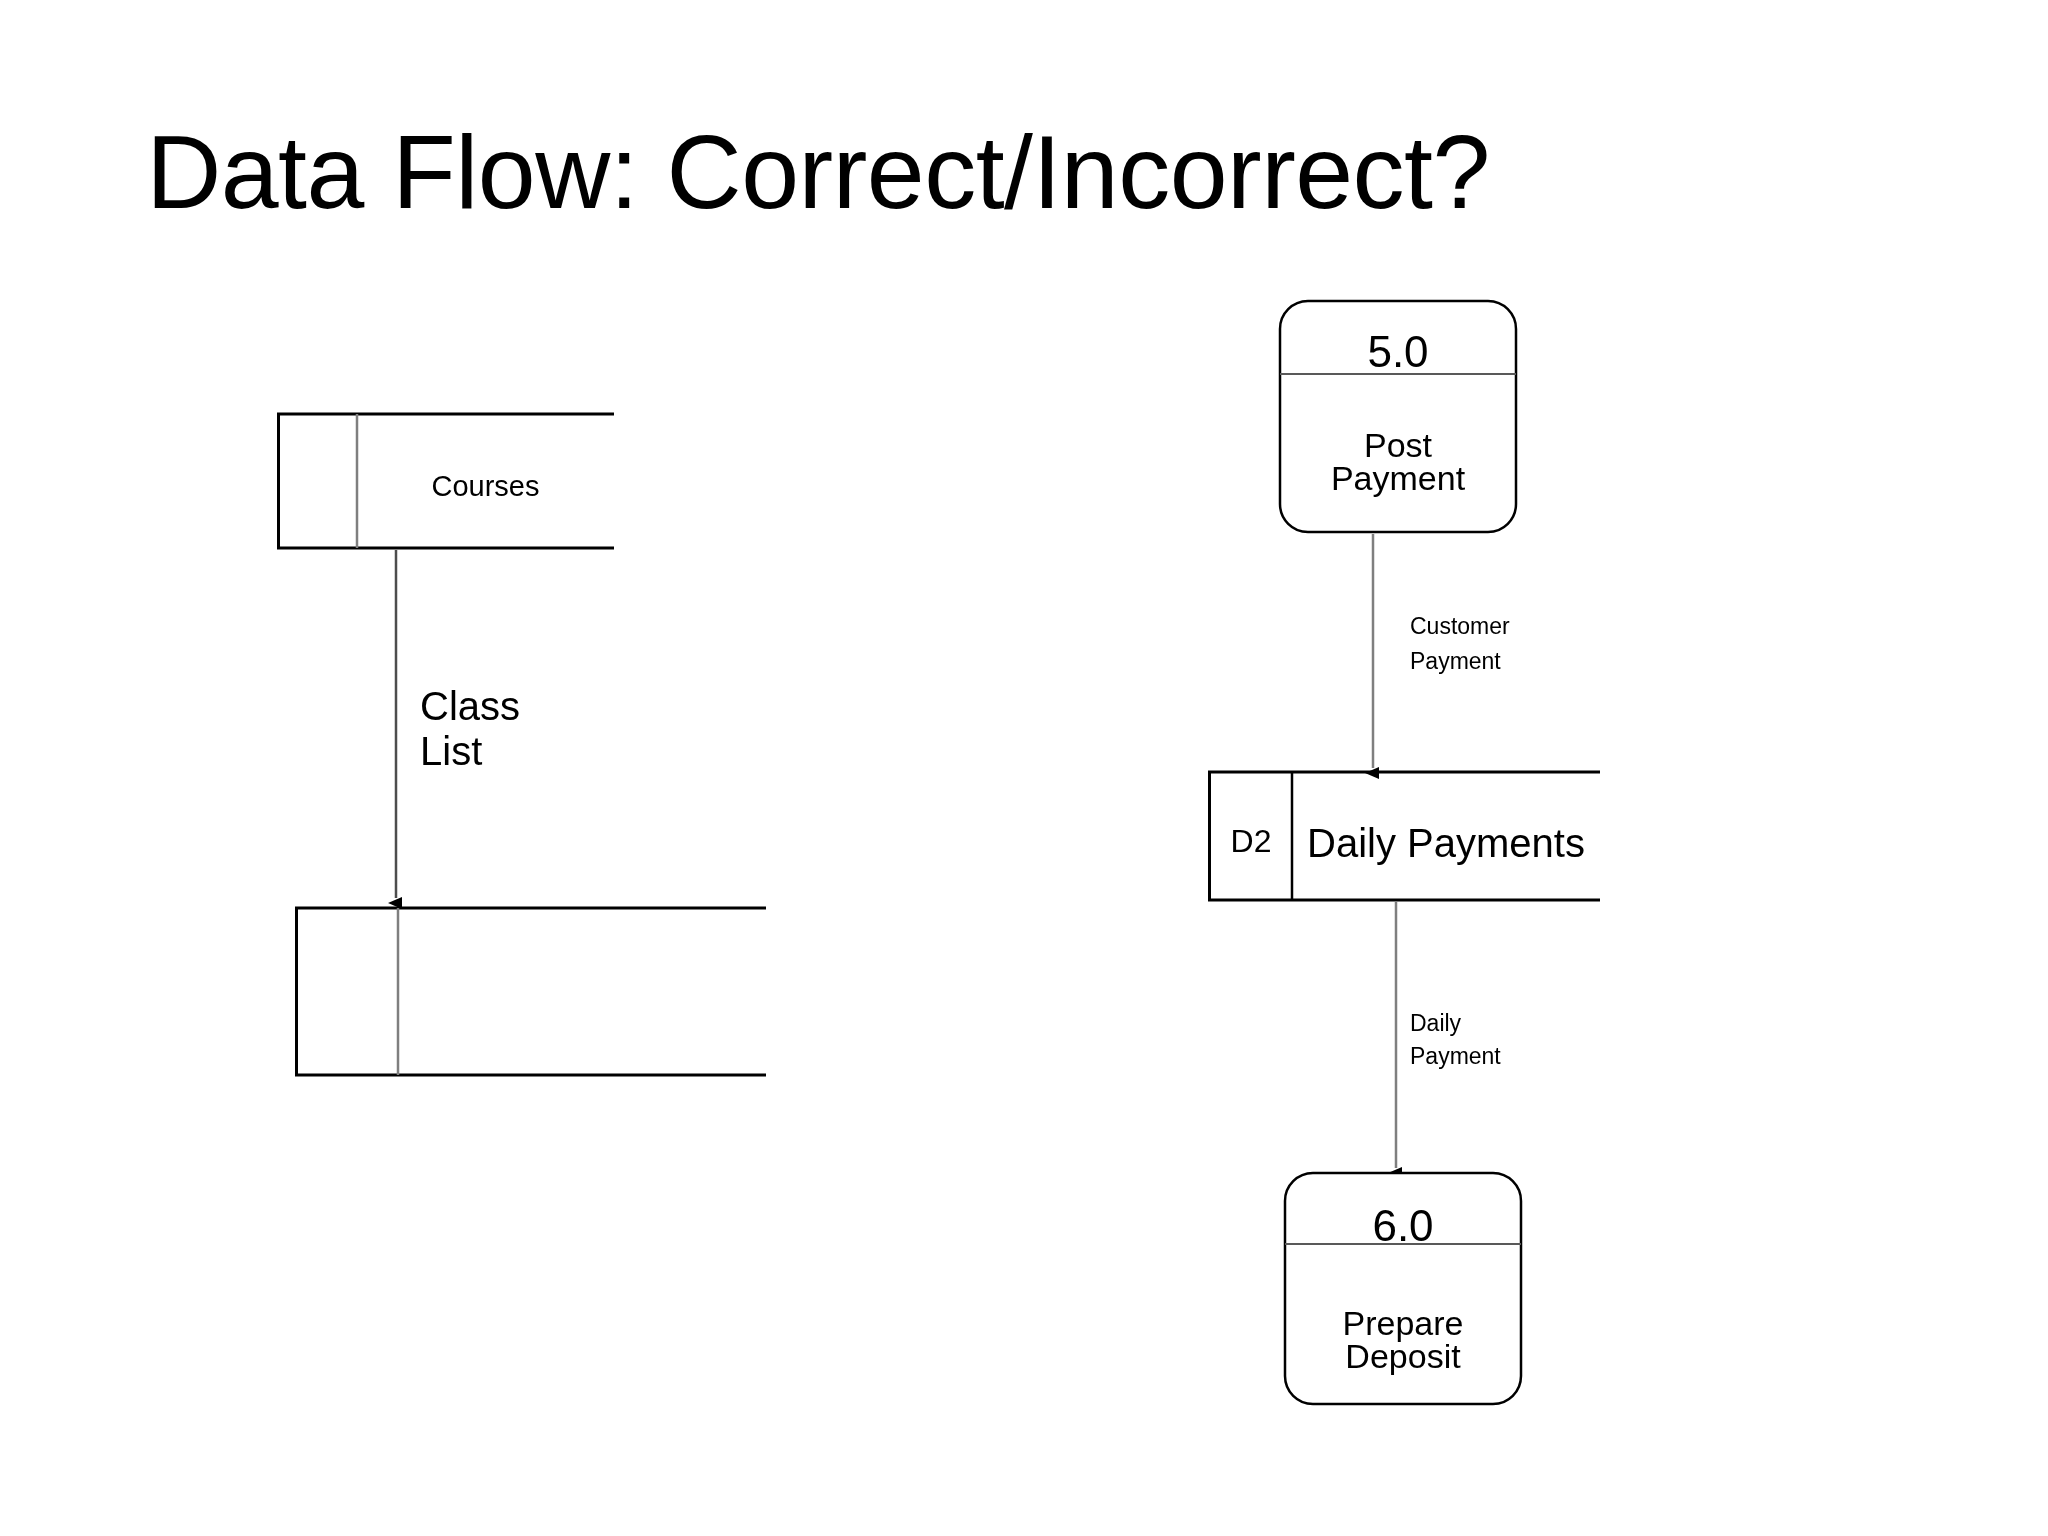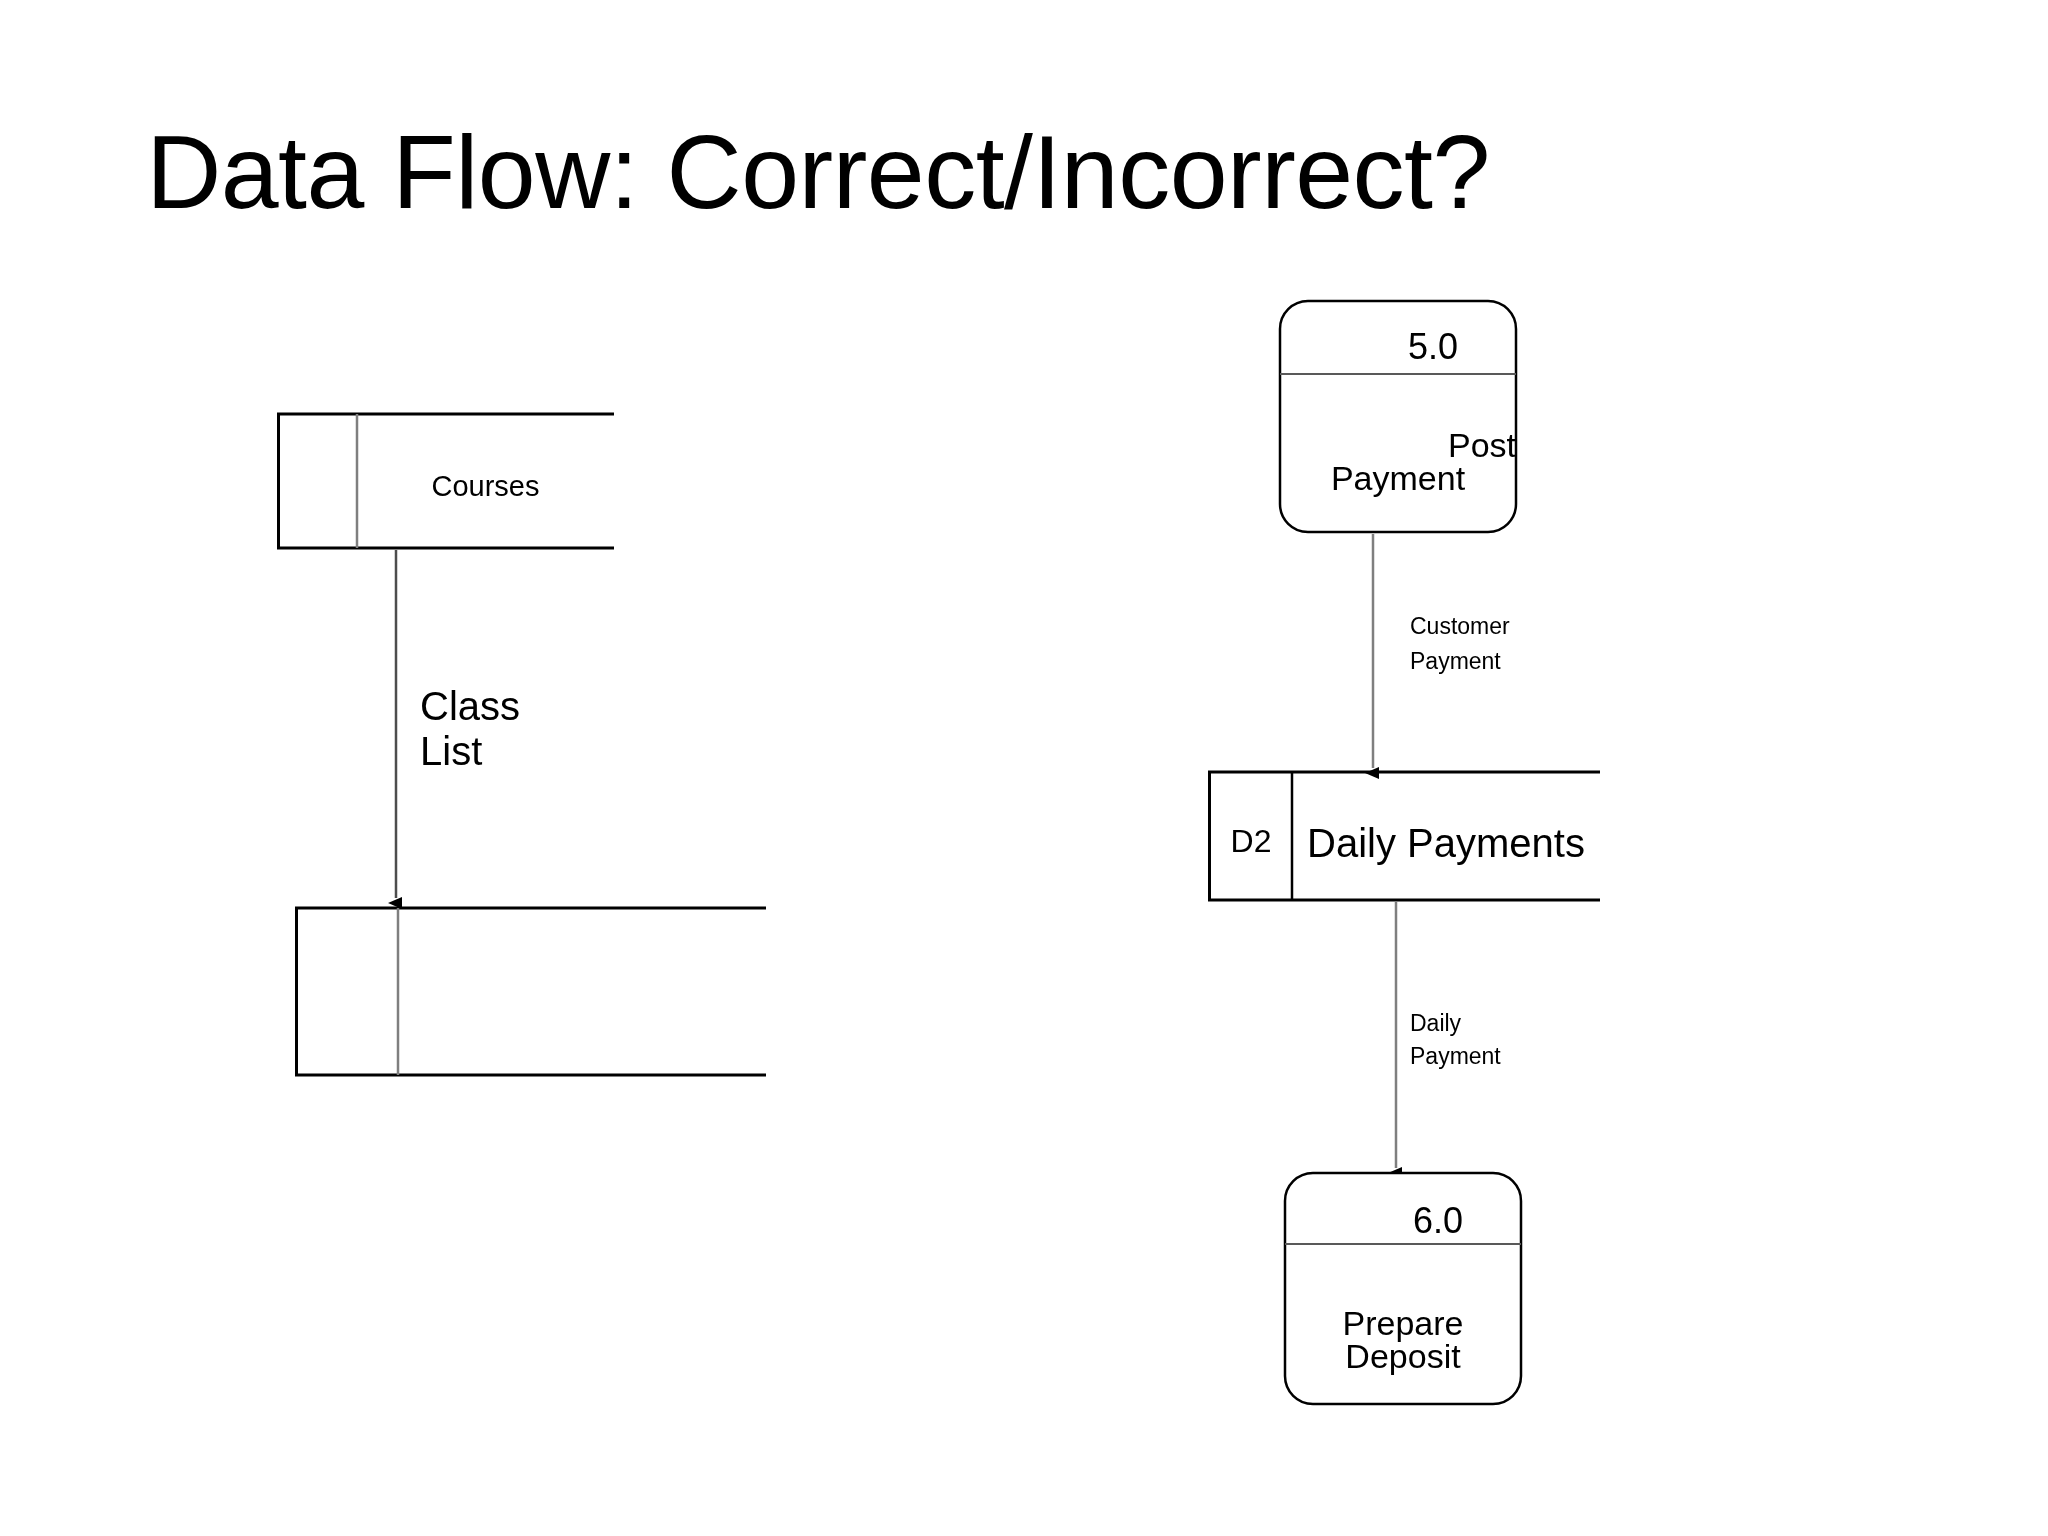--- a/index.html
+++ b/index.html
@@ -46,21 +46,21 @@
   .lbl {
     position: absolute;
     font-family: "Liberation Sans", sans-serif;
     color: #000000;
     white-space: pre;
     line-height: 1.18;
   }
   .lbl-store-small  { font-size: 29px; }
   .lbl-store-large  { font-size: 40px; }
   .lbl-store-id     { font-size: 32px; }
-  .lbl-proc-num     { font-size: 36px; padding-left: 35px; }
+  .lbl-proc-num     { font-size: 44px; }
   .lbl-proc-name    { font-size: 34px; text-align: center; }
   .lbl-flow-large   { font-size: 40px; }
   .lbl-flow-small   { font-size: 23px; }
   .center { text-align: center; }
 </style>
 </head>
 <body>
 
 <div id="slide">
 
@@ -121,21 +121,21 @@
 
   <div class="lbl lbl-store-id center" style="left:278px; top:466px; width:79px;"></div>
   <div class="lbl lbl-store-small center" style="left:357px; top:469px; width:257px;">Courses</div>
 
   <div class="lbl lbl-flow-large" style="left:420px; top:683px;">Class</div>
   <div class="lbl lbl-flow-large" style="left:420px; top:728px;">List</div>
 
   <div class="lbl lbl-store-id center" style="left:297px; top:970px; width:101px;"></div>
 
   <div class="lbl lbl-proc-num center" style="left:1280px; top:326px; width:236px;">5.0</div>
-  <div class="lbl lbl-proc-name center" style="left:1280px; top:425px; width:236px;text-align:right;">Post</div>
+  <div class="lbl lbl-proc-name center" style="left:1280px; top:425px; width:236px;">Post</div>
   <div class="lbl lbl-proc-name center" style="left:1280px; top:458px; width:236px;">Payment</div>
 
   <div class="lbl lbl-flow-small" style="left:1410px; top:613px;">Customer</div>
   <div class="lbl lbl-flow-small" style="left:1410px; top:648px;">Payment</div>
 
   <div class="lbl lbl-store-id center" style="left:1210px; top:823px; width:82px;">D2</div>
   <div class="lbl lbl-store-large center" style="left:1292px; top:820px; width:308px;">Daily Payments</div>
 
   <div class="lbl lbl-flow-small" style="left:1410px; top:1010px;">Daily</div>
   <div class="lbl lbl-flow-small" style="left:1410px; top:1043px;">Payment</div>

